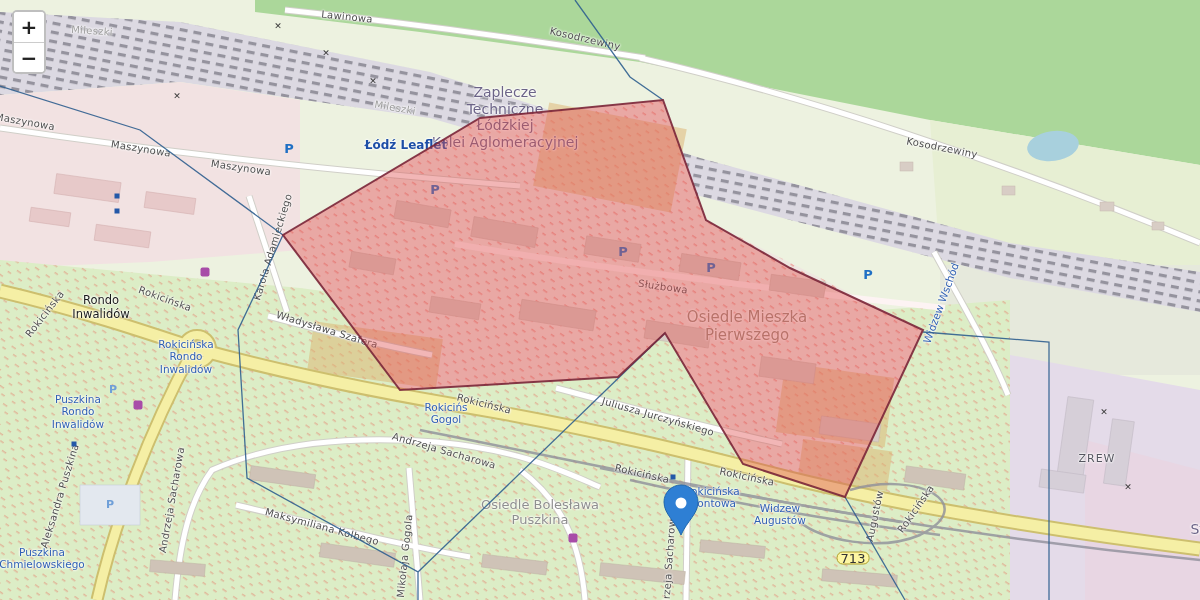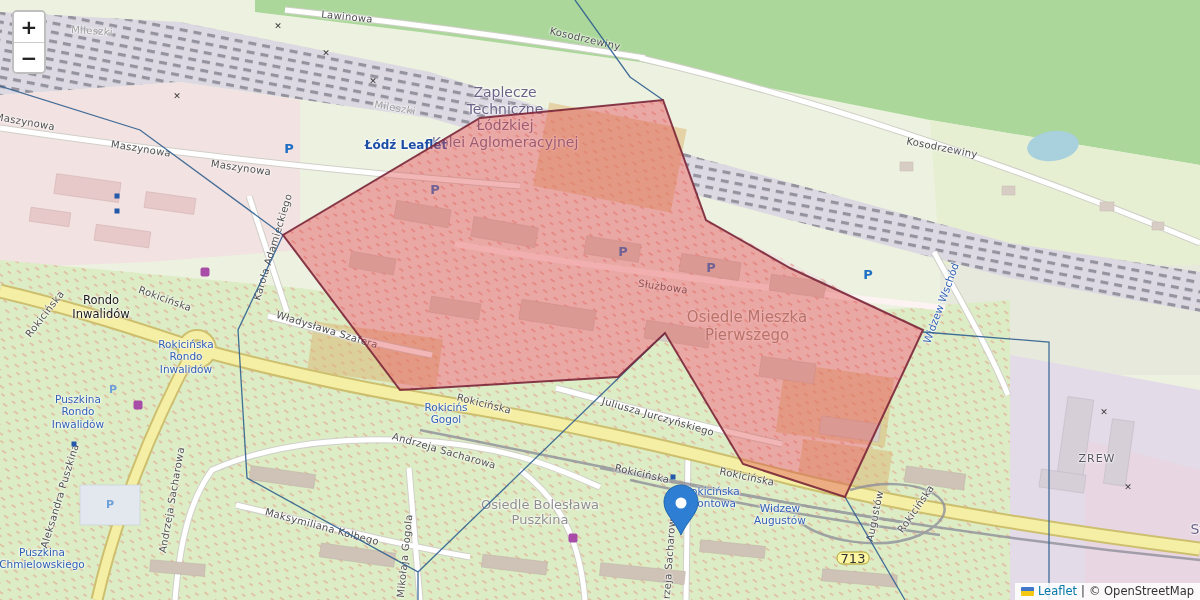--- a/index.html
+++ b/index.html
@@ -272,20 +272,14 @@
       <path d="M681,535 C675,521 664,514 664,502 a17,17 0 1 1 34,0 c0,12 -11,19 -17,33 z" fill="#2e7fd4" stroke="#2166ab" stroke-width="1"></path>
       <circle cx="681" cy="503" r="5.5" fill="#ffffff"></circle>
     </g>
   </svg>
 
   <div class="zoomctl">
     <button>+</button>
     <button>−</button>
   </div>
 
-  <div class="attrib">
-    <span class="flag"></span>
-    <a href="#">Leaflet</a>
-    <span class="sep">|</span>
-    <span>© OpenStreetMap</span>
-  </div>
 
 </div>
 
 </body></html>

